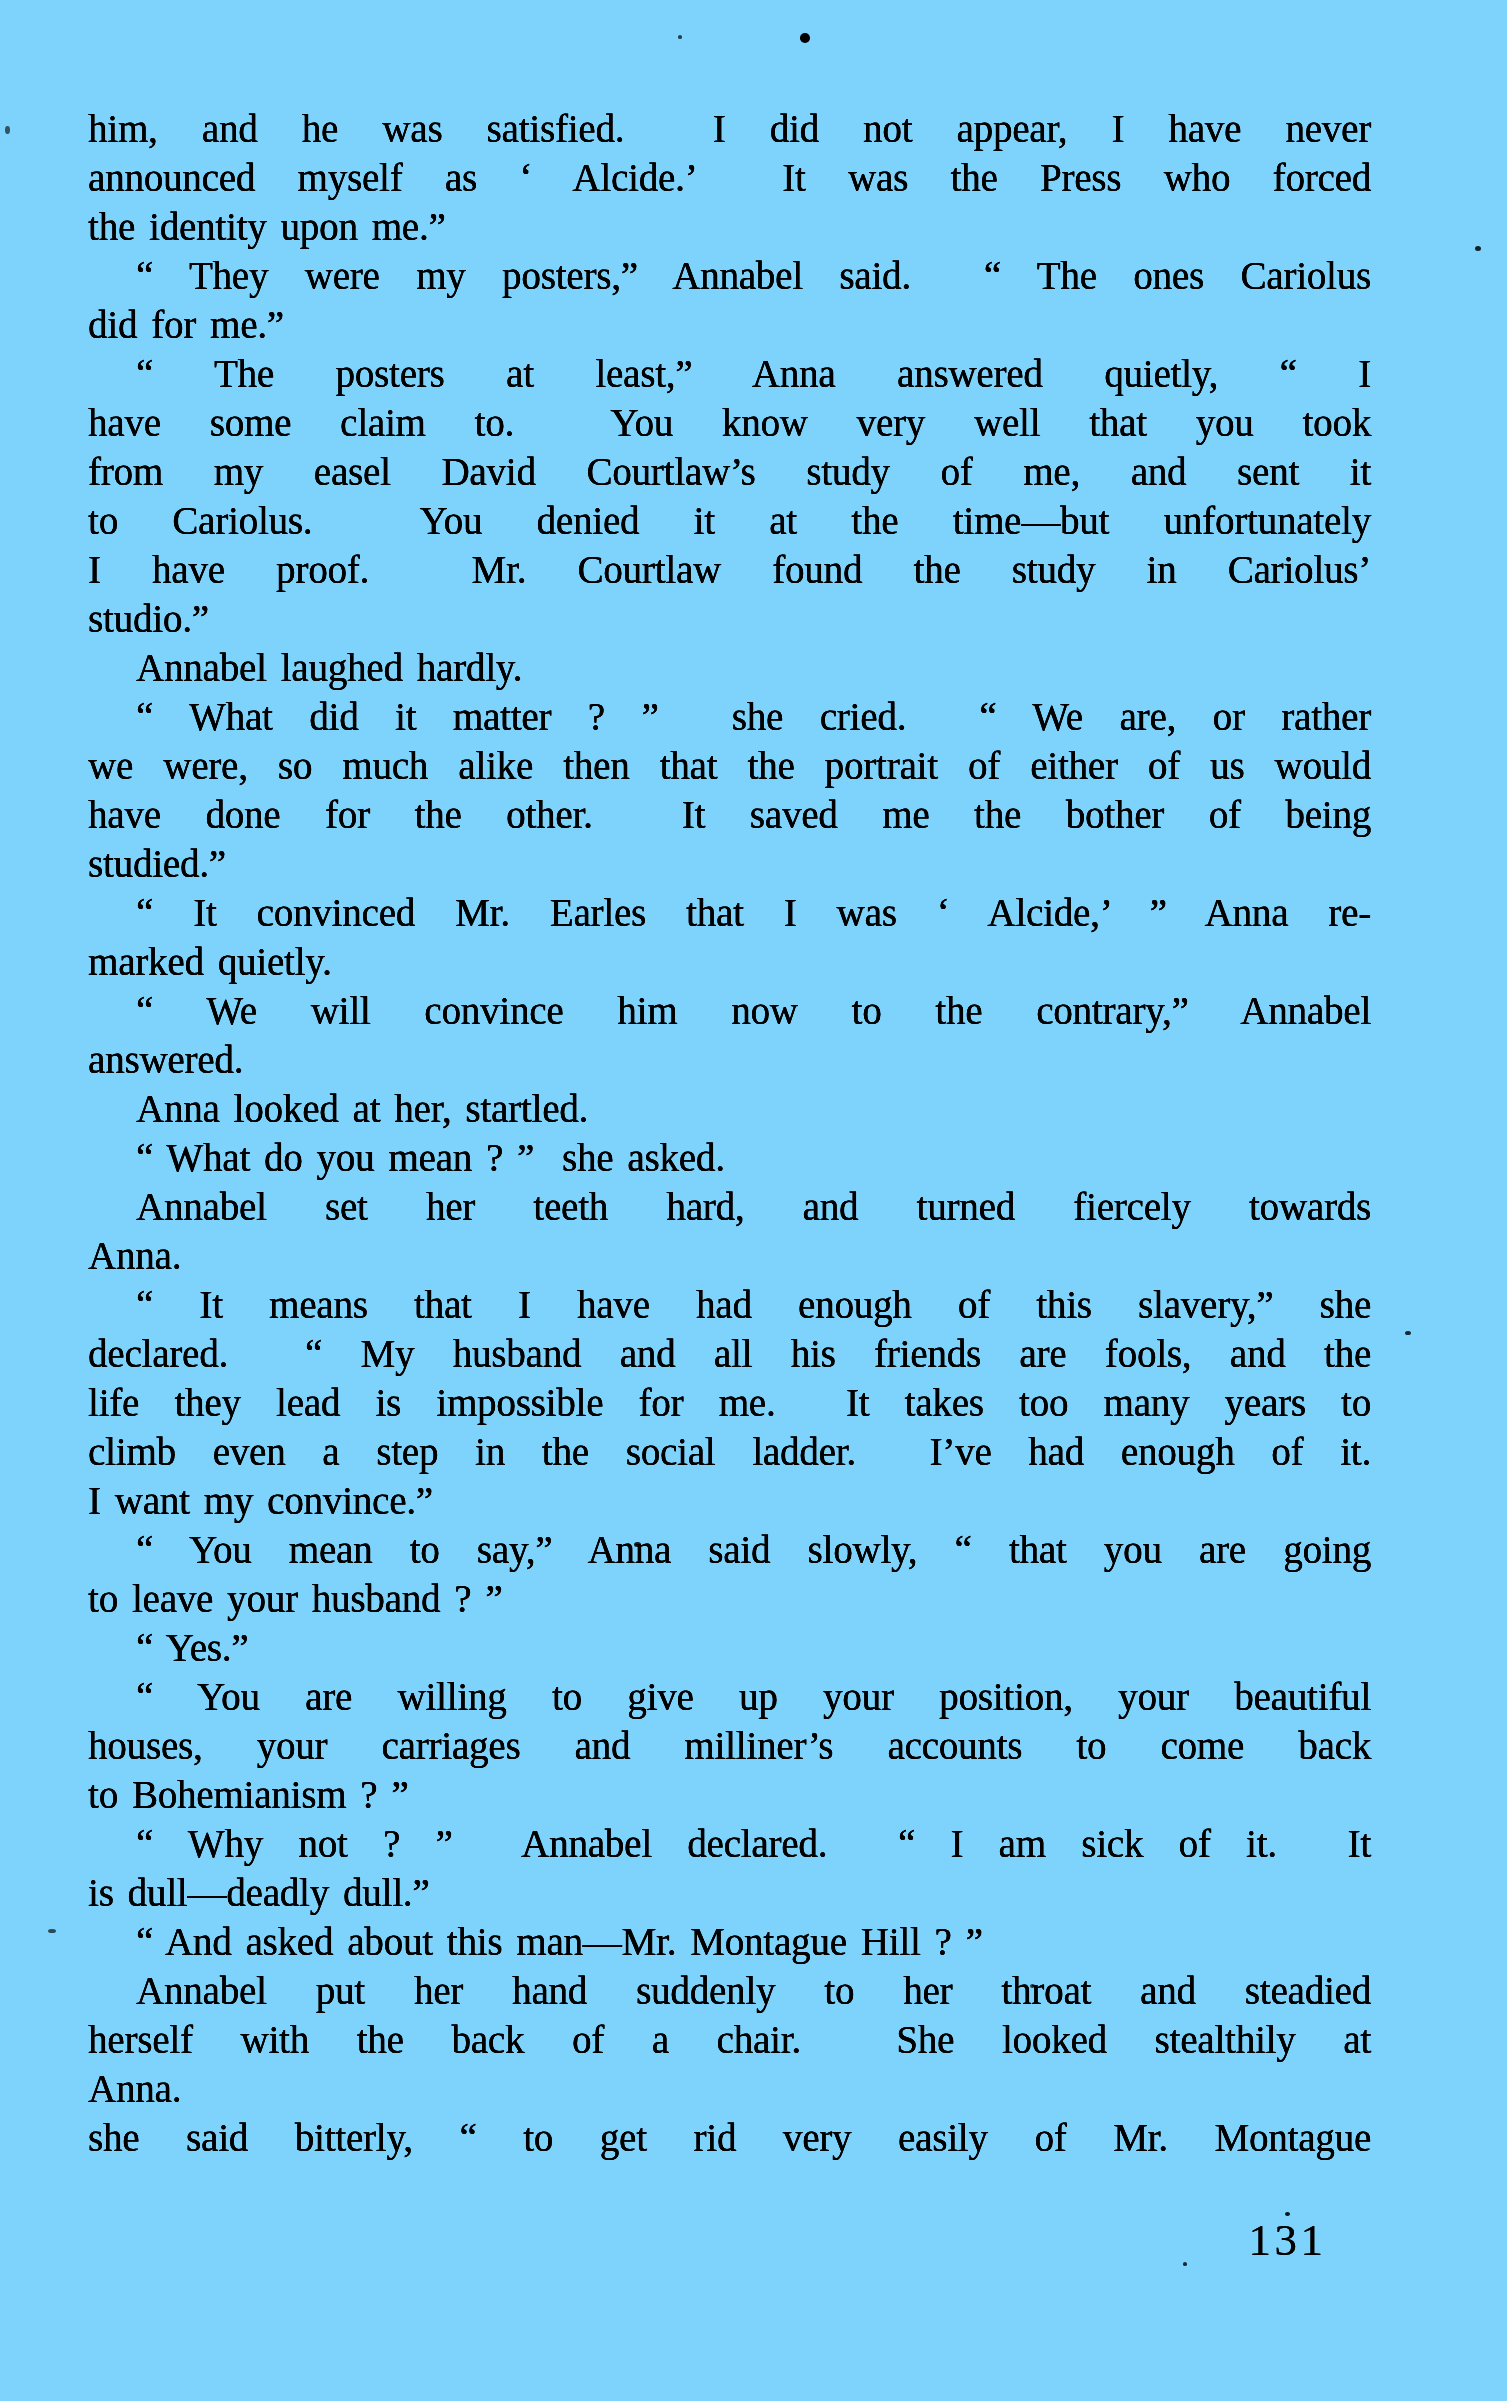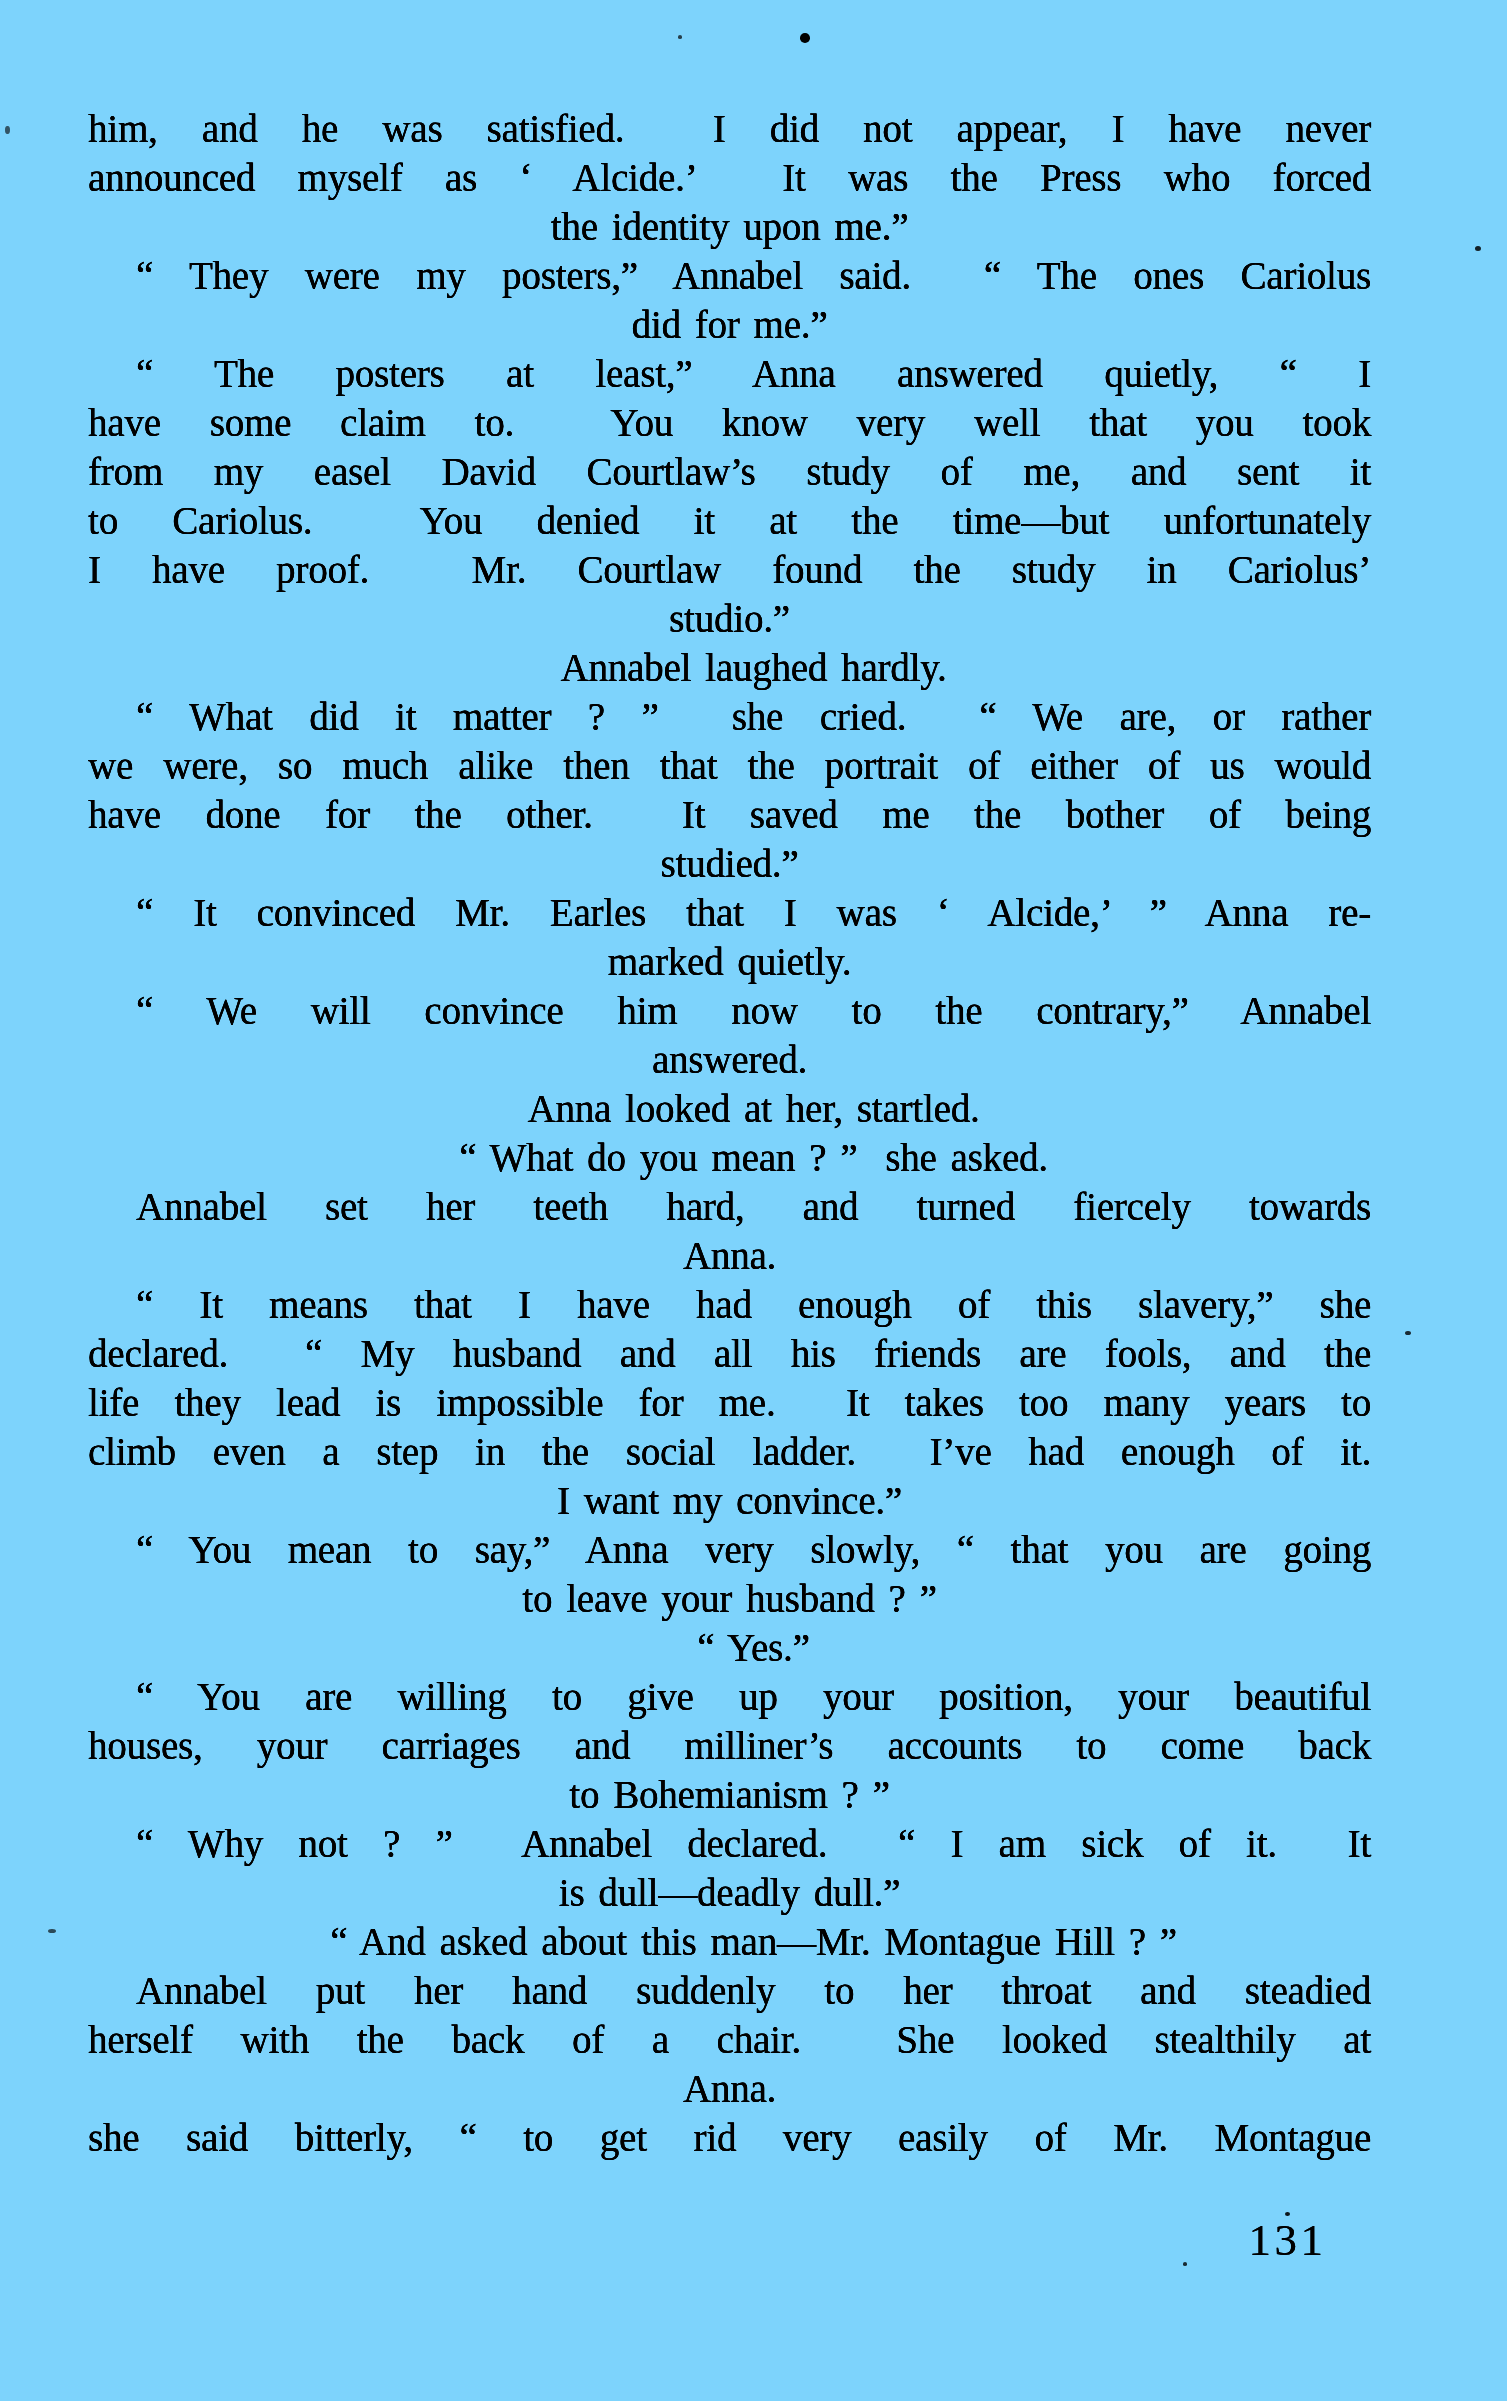--- a/index.html
+++ b/index.html
@@ -33,21 +33,21 @@
     letter-spacing: -0.2px;
     text-shadow: 0 0 0.5px #000, 0.3px 0 0 #000;
     white-space: normal;
   }
   .line.justify {
     text-align: justify;
     text-align-last: justify;
     text-justify: inter-word;
   }
   .line.left {
-    text-align: center;
+    text-align: left;
     word-spacing: 4.4px;
   }
   .line.indent {
     text-indent: 48px;
   }
   .page-number {
     position: absolute;
     top: 2221px;
     left: 1239px;
     width: 97px;
@@ -113,21 +113,21 @@
         <div class="line left">Anna.</div>
       </div>
       <div class="para">
         <div class="line justify indent">“ It means that I have had enough of this slavery,” she</div>
         <div class="line justify">declared.&nbsp; “ My husband and all his friends are fools, and the</div>
         <div class="line justify">life they lead is impossible for me.&nbsp; It takes too many years to</div>
         <div class="line justify">climb even a step in the social ladder.&nbsp; I’ve had enough of it.</div>
         <div class="line left">I want my convince.”</div>
       </div>
       <div class="para">
-        <div class="line justify indent">“ You mean to say,” Anna very slowly, “ that you are going</div>
+        <div class="line justify indent">“ You mean to say,” Anna said slowly, “ that you are going</div>
         <div class="line left">to leave your husband ? ”</div>
       </div>
       <div class="para">
         <div class="line left indent">“ Yes.”</div>
       </div>
       <div class="para">
         <div class="line justify indent">“ You are willing to give up your position, your beautiful</div>
         <div class="line justify">houses, your carriages and milliner’s accounts to come back</div>
         <div class="line left">to Bohemianism ? ”</div>
       </div>

